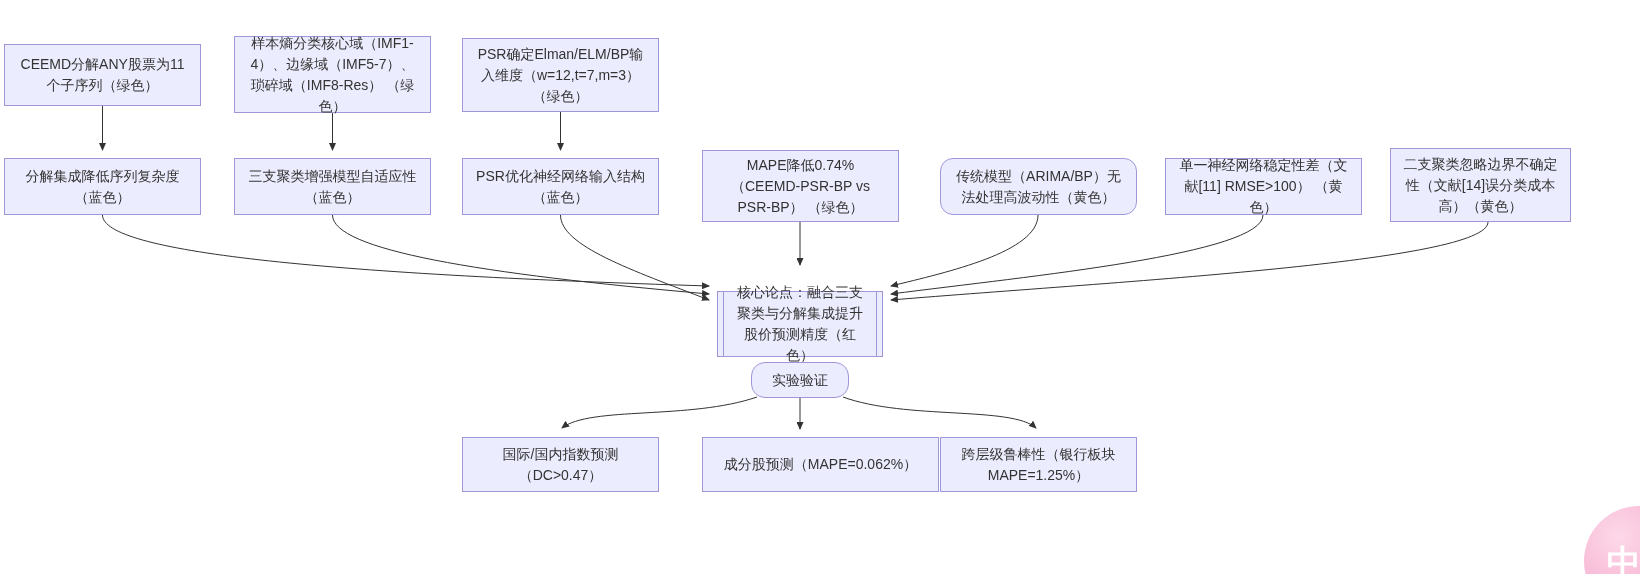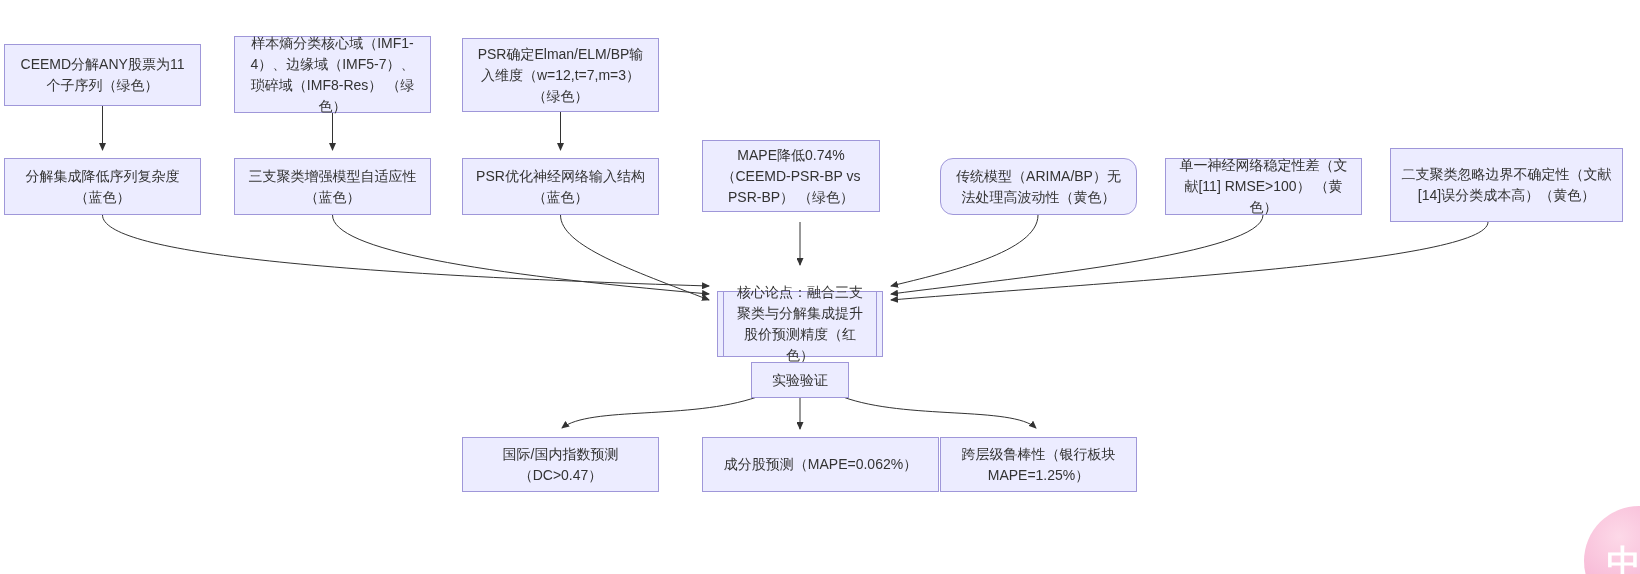--- a/index.html
+++ b/index.html
@@ -115,41 +115,41 @@
   </div>
 
   <div class="node" style="left:234px; top:158px; width:197px; height:57px;">
     <span class="lbl">三支聚类增强模型自适应性（蓝色）</span>
   </div>
 
   <div class="node" style="left:462px; top:158px; width:197px; height:57px;">
     <span class="lbl">PSR优化神经网络输入结构（蓝色）</span>
   </div>
 
-  <div class="node" style="left:702px; top:140px; width:178px; height:72px;">
+  <div class="node" style="left:702px; top:150px; width:197px; height:72px;">
     <span class="lbl">MAPE降低0.74%（CEEMD-PSR-BP vs PSR-BP） （绿色）</span>
   </div>
 
   <div class="node" style="left:940px; top:158px; width:197px; height:57px;border-radius:13px;">
     <span class="lbl">传统模型（ARIMA/BP）无法处理高波动性（黄色）</span>
   </div>
 
   <div class="node" style="left:1165px; top:158px; width:197px; height:57px;">
     <span class="lbl">单一神经网络稳定性差（文献[11] RMSE&gt;100） （黄色）</span>
   </div>
 
-  <div class="node" style="left:1390px; top:148px; width:233px; height:74px;">
+  <div class="node" style="left:1390px; top:148px; width:181px; height:74px;">
     <span class="lbl">二支聚类忽略边界不确定性（文献[14]误分类成本高）（黄色）</span>
   </div>
 
   <div class="node subroutine" style="left:717px; top:273px; width:166px; height:66px; padding:3px 14px;margin-top:18px;">
     <span class="lbl">核心论点：融合三支聚类与分解集成提升股价预测精度（红色）</span>
   </div>
 
-  <div class="node" style="left:751px; top:362px; width:98px; height:36px;">
+  <div class="node" style="left:751px; top:362px; width:98px; height:36px;border-radius:14px;">
     <span class="lbl">实验验证</span>
   </div>
 
   <div class="node" style="left:462px; top:437px; width:197px; height:55px;">
     <span class="lbl">国际/国内指数预测（DC&gt;0.47）</span>
   </div>
 
   <div class="node" style="left:702px; top:437px; width:237px; height:55px;">
     <span class="lbl">成分股预测（MAPE=0.062%）</span>
   </div>

